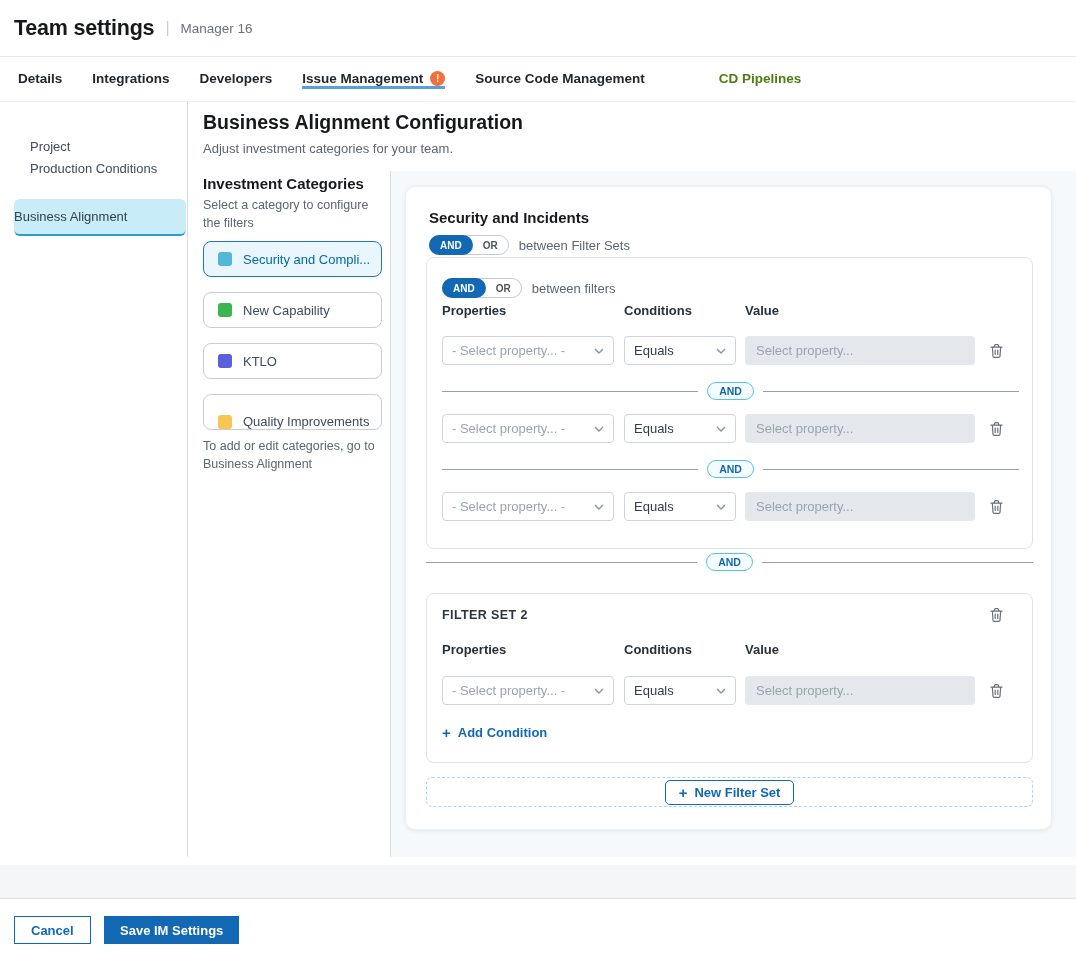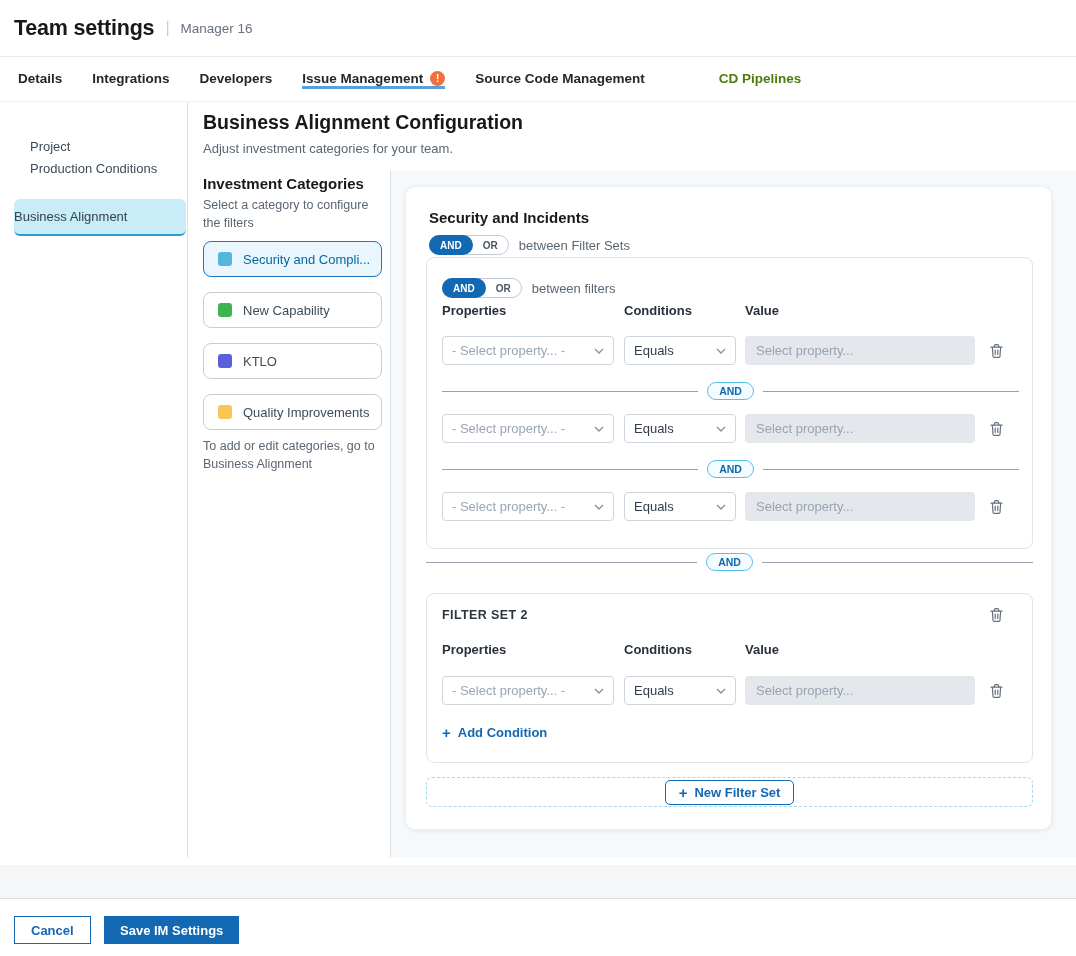--- a/index.html
+++ b/index.html
@@ -159,21 +159,21 @@
     <span class="lbl">Security and Compli...</span>
   </div>
   <div class="cat-btn" style="top:343px;">
     <span class="swatch" style="background-color: rgb(90, 95, 219);"></span>
     <span class="lbl">KTLO</span>
   </div>
   <div class="cat-btn" style="top:292px;">
     <span class="swatch" style="background-color: rgb(60, 181, 78);"></span>
     <span class="lbl">New Capability</span>
   </div>
-  <div class="cat-btn" style="top:394px;">
+  <div class="cat-btn" style="top:394px;align-items:flex-end;">
     <span class="swatch" style="background-color: rgb(248, 198, 83);"></span>
     <span class="lbl">Quality Improvements</span>
   </div>
   <div class="cat-note">To add or edit categories, go to Business Alignment</div>
 
   <div class="panel">
     <div class="panel-title">Security and Incidents</div>
 
     <div class="toggle-row" style="left:23px; top:48px;">
       <div class="toggle">

